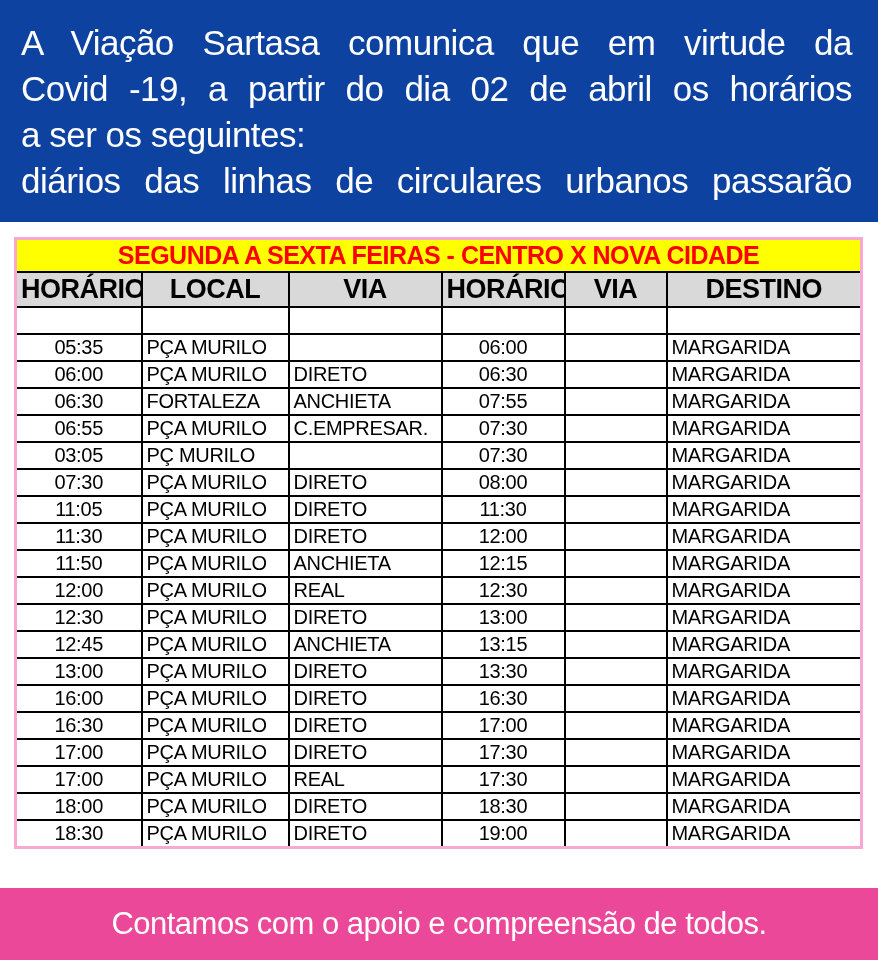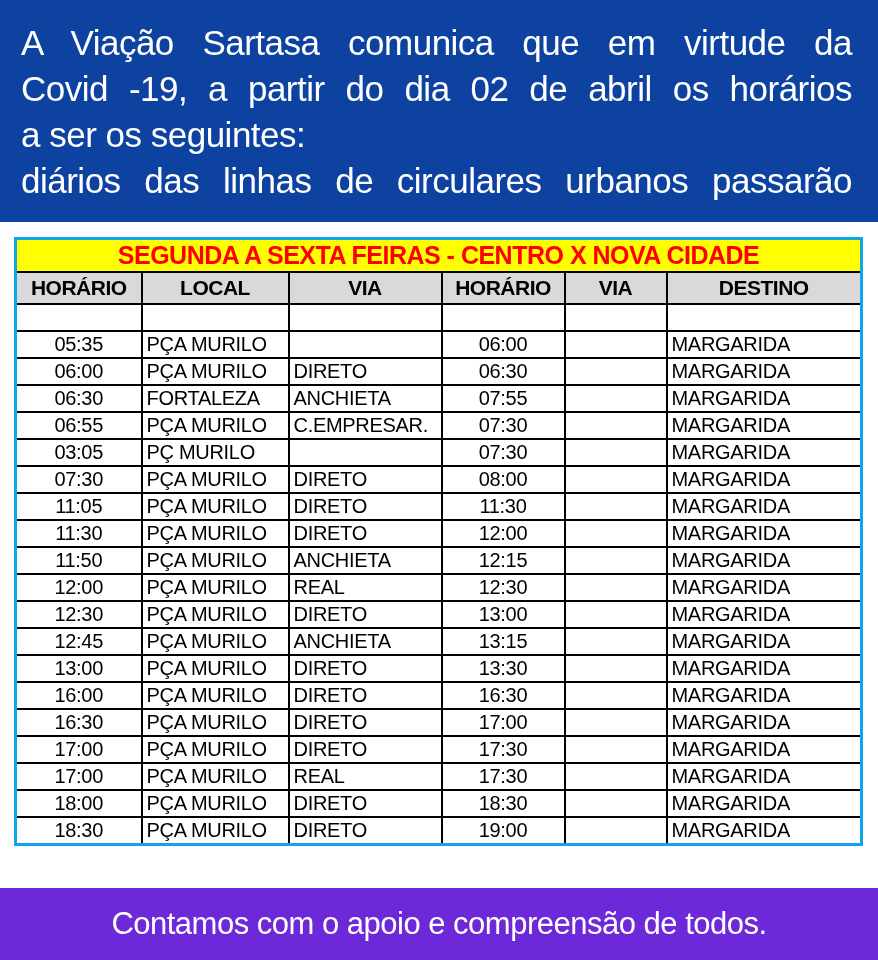--- a/index.html
+++ b/index.html
@@ -27,21 +27,21 @@
   }
   .banner .j { text-align: justify; text-align-last: justify; }
   .table-wrap {
     margin: 15px 14px 0 14px;
     flex-shrink: 0;
   }
   table.schedule {
     width: 848px;
     border-collapse: collapse;
     table-layout: fixed;
-    border: 3px solid #0ea5e9;
+    border: 3px solid #f9a8d4;
   }
   table.schedule td, table.schedule th {
     border: 2px solid #000000;
     white-space: nowrap;
     overflow: hidden;
     padding: 1px 4px;
   }
   td.title-cell {
     background: #ffff00;
     color: #ff0000;
@@ -49,42 +49,42 @@
     font-size: 25px;
     text-align: center;
     height: 30px;
     padding: 0;
     letter-spacing: -0.5px;
   }
   th.col-head {
     background: #d9d9d9;
     color: #000000;
     font-weight: bold;
-    font-size: 21px;
+    font-size: 27px;
     text-align: center;
     height: 32px;
     letter-spacing: -0.5px;
   }
   tbody td {
     font-size: 20px;
     color: #000000;
     height: 27px;
     text-align: left;
     padding-left: 6px;
     letter-spacing: -0.3px;
   }
   tbody td:nth-child(1), tbody td:nth-child(4) {
     text-align: center;
     padding-left: 4px;
     margin-top: 43px;
   }
   .footer {
     margin-top: auto;
     height: 72px;
-    background: #6d28d9;
+    background: #ec4899;
     color: #ffffff;
     display: flex;
     align-items: center;
     justify-content: center;
     font-size: 31px;
     letter-spacing: -0.5px;
     flex-shrink: 0;
   }
 </style>
 </head>

